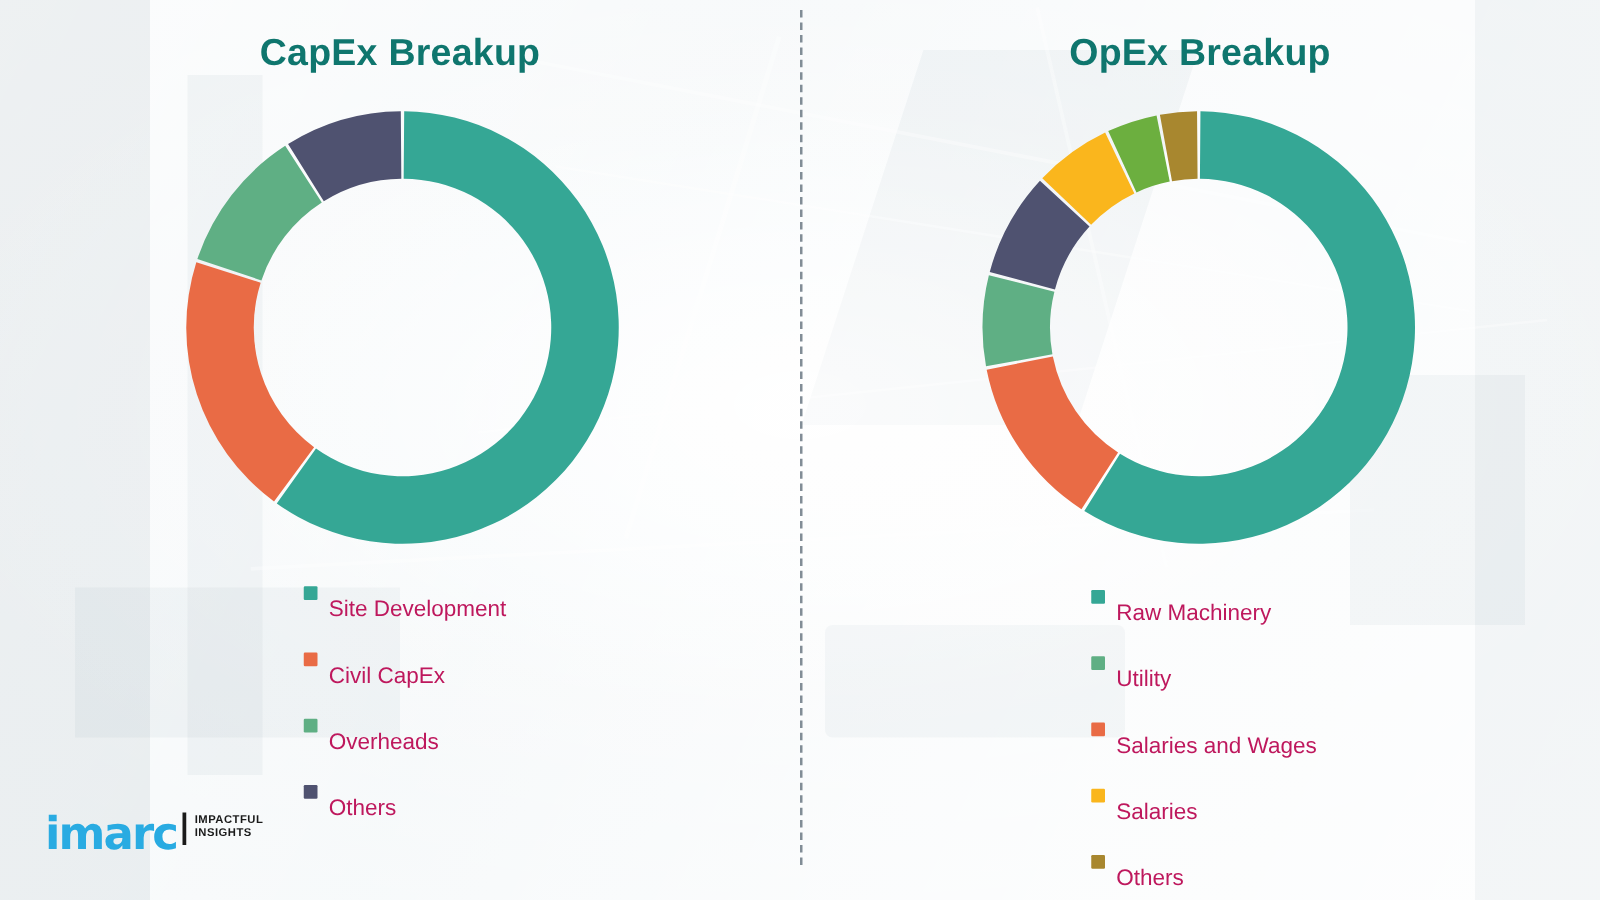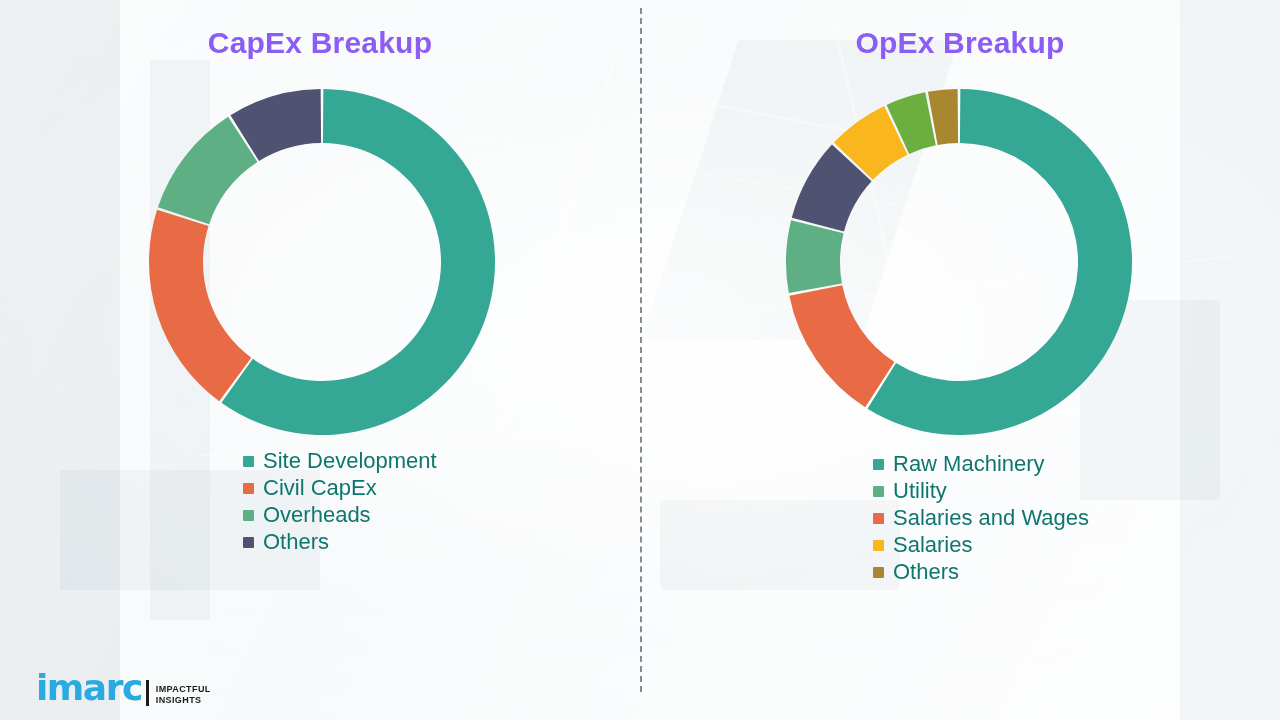--- a/index.html
+++ b/index.html
@@ -31,34 +31,34 @@
   .panel{position:relative;width:640px;height:720px;}
 
   .divider{
     position:absolute;left:640px;top:8px;height:684px;width:0;
     border-left:2px dashed #6d7a85;opacity:.85;
   }
 
   .chart-title{
     position:absolute;top:26px;left:0;width:100%;
     text-align:center;
-    font-size:30px;font-weight:bold;color:#8b5cf6;
+    font-size:30px;font-weight:bold;color:#0f766e;
     letter-spacing:.2px;
   }
 
   .donut-wrap{position:absolute;}
   .donut-wrap svg{display:block;}
 
   .legend{position:absolute;}
   .legend-item{display:flex;align-items:center;margin-bottom:5px;}
   .swatch{width:11px;height:11px;flex:0 0 11px;margin-right:9px;border-radius:1px;}
-  .legend-label{font-size:22px;color:#0f766e;line-height:22px;white-space:nowrap;}
+  .legend-label{font-size:18px;color:#be185d;line-height:22px;white-space:nowrap;margin-top:26px;}
 
   
-  #logo{position:absolute;left:36px;top:650px;display:flex;align-items:flex-end;margin-top:20px;}
+  #logo{position:absolute;left:36px;top:650px;display:flex;align-items:flex-start;}
   #logo .mark{
     font-size:36px;font-weight:bold;color:#29ABE2;
     letter-spacing:-1.5px;line-height:36px;font-family:"DejaVu Sans", sans-serif;
   }
   #logo .bar{width:3px;height:26px;background:#1a1a1a;margin:0 7px 0 4px;}
   #logo .tag{font-size:9px;font-weight:bold;color:#1a1a1a;line-height:11px;letter-spacing:.4px;}
 </style>
 </head>
 <body>
 

